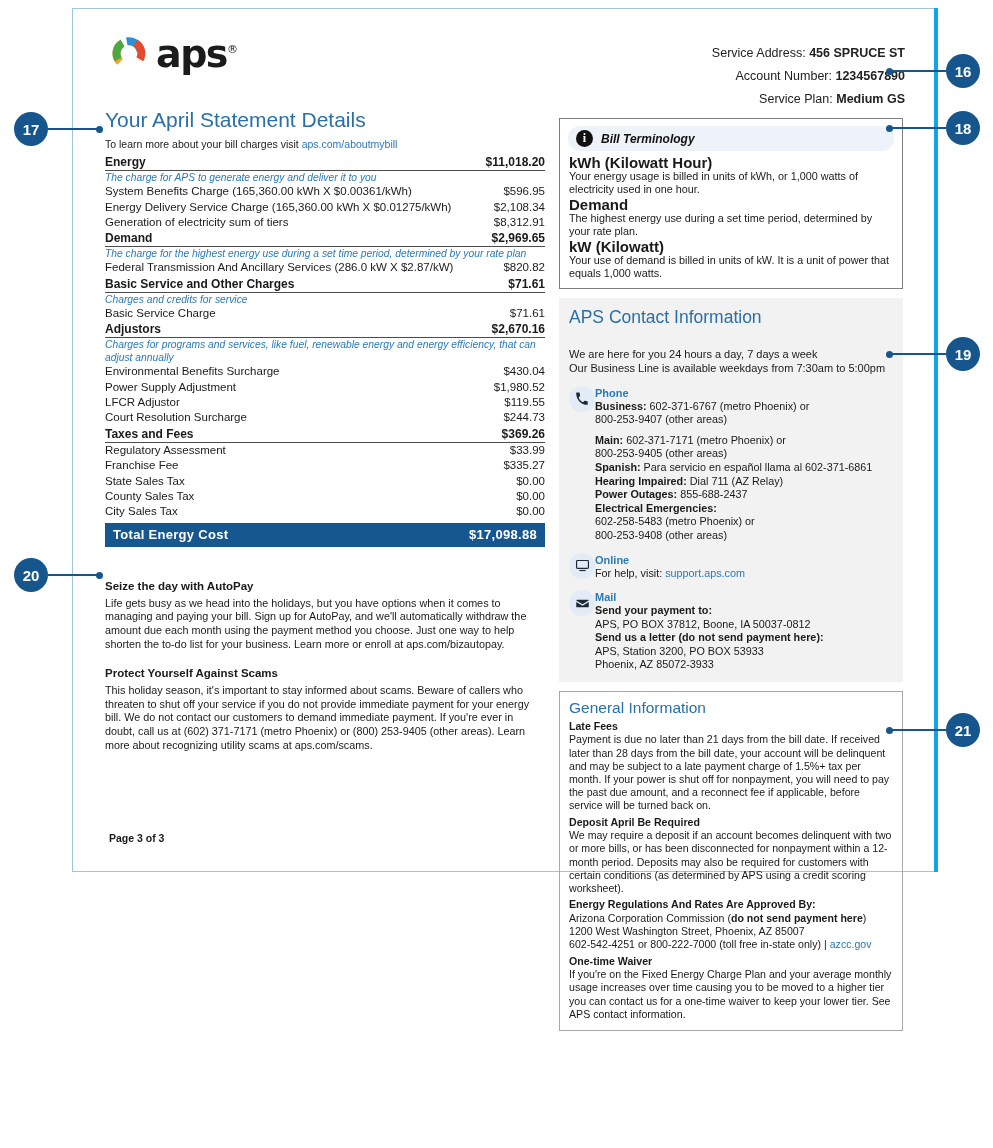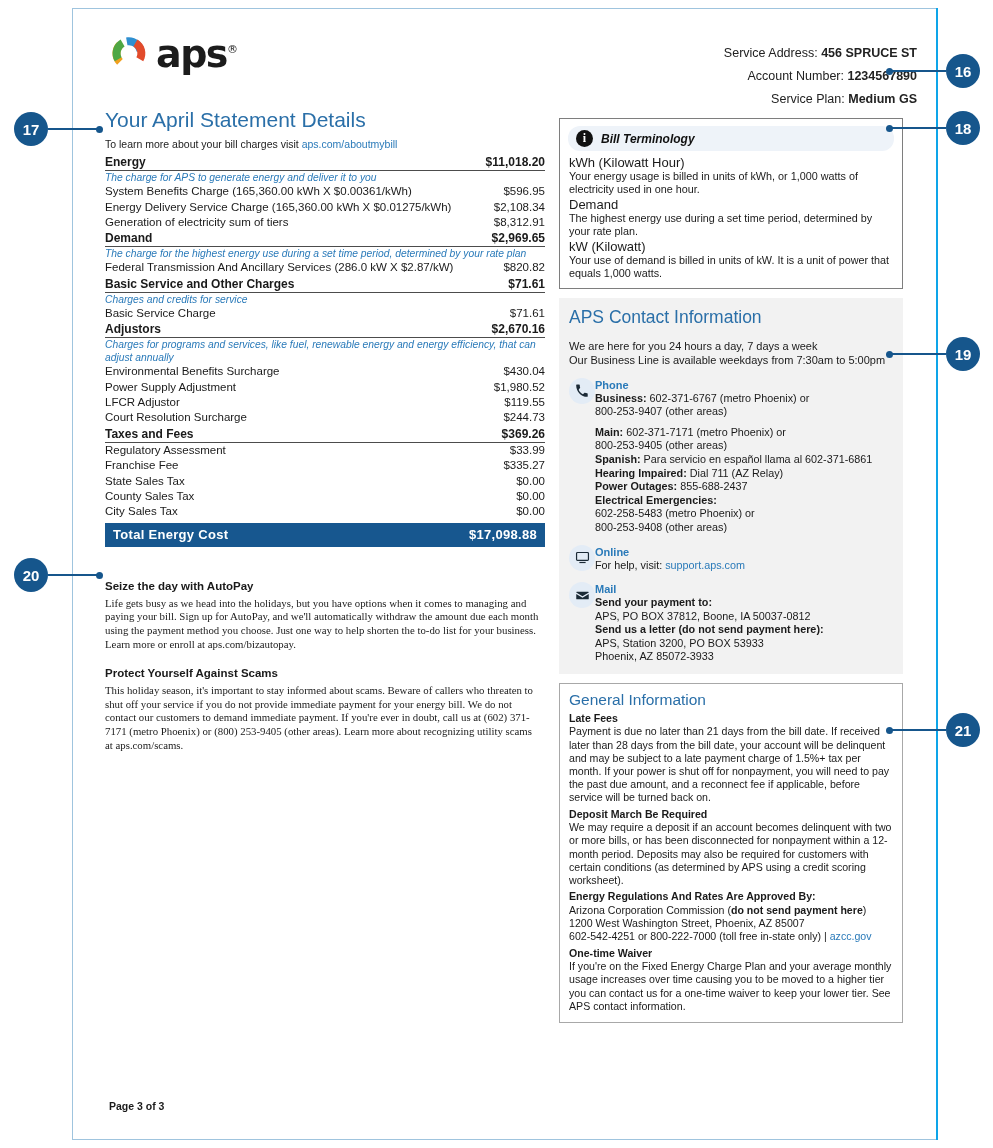--- a/index.html
+++ b/index.html
@@ -9,44 +9,44 @@
     background: #ffffff;
     font-family: "Liberation Sans", sans-serif;
     color: #1a1a1a;
     position: relative;
     overflow: hidden;
   }
   
   #page-sheet {
     position: absolute;
     left: 72px; top: 8px;
-    width: 866px; height: 1132px;
+    width: 866px; height: 864px;
     border-left: 1px solid #9fc4de;
-    border-right: 2px solid #0ea5e9;
+    border-right: 4px solid #0ea5e9;
     background: #fff;
   }
   #sheet-top-rule {
     position:absolute; left:0; top:0; width:100%; height:1px; background:#9fc4de;
   }
   #sheet-bottom-rule {
     position:absolute; left:0; bottom:0; width:100%; height:1px; background:#9fc4de;
   }
 
   
   #logo { position:absolute; left:36px; top:26px; display:flex; align-items:center; }
   #logo svg { display:block; }
   #logo-word {
     font-size: 38px; font-weight: bold; letter-spacing:-1.5px;
     color:#1c1c1c; margin-left:7px; line-height:1;
     font-family:"DejaVu Sans", sans-serif;
   }
   #logo-reg { font-size:11px; vertical-align: super; font-weight:normal; }
 
   
-  #meta { position:absolute; right:19px; top:34px; text-align:right; font-size:12.5px; line-height:23px; color:#222; }
+  #meta { position:absolute; right:29px; top:34px; text-align:right; font-size:12.5px; line-height:23px; color:#222; }
   #meta b { font-weight:bold; }
 
   
   #left-col { position:absolute; left:28px; top:100px; width:440px; }
   #statement-title {
     color:#2a6fa8; font-size:21px; font-weight:400; letter-spacing:0px;
     margin:0 0 7px 4px; line-height:1.1;
   }
   #learn-more { font-size:10.5px; color:#222; margin:0 0 4px 4px; }
   #learn-more a { color:#2a7ab9; text-decoration:none; }
@@ -68,45 +68,45 @@
   #total-bar {
     margin-left:4px; margin-top:3px;
     background:#17578f; color:#fff;
     display:flex; justify-content:space-between; align-items:center;
     padding:4px 8px 5px 8px; width:440px;
     font-size:13px; font-weight:bold; letter-spacing:0.3px;
   }
 
   #promos { margin-left:4px; margin-top:33px; width:436px; }
   .promo-h { font-size:11.5px; font-weight:bold; margin:0 0 5px 0; }
-  .promo-p { font-size:10.8px; line-height:13.6px; margin:0 0 16px 0;font-family:Liberation Serif, serif; }
+  .promo-p { font-size:10.8px; line-height:13.6px; margin:0 0 16px 0; }
 
   
   #right-col { position:absolute; left:486px; top:110px; width:344px; }
 
   .box {
     border:1px solid #7e7e7e; background:#fff; padding:0; margin-bottom:9px;
   }
   #term-head {
     background:#eef3f9; border-radius:12px; margin:7px 8px 4px 8px;
     display:flex; align-items:center; gap:8px; padding:4px 8px; width: calc(100% - 16px);
   }
   #term-head .t { font-size:12px; font-weight:bold; color:#111;font-style:italic; }
   .info-circle {
     width:17px; height:17px; border-radius:50%; background:#111; color:#fff;
     font-size:12px; font-weight:bold; display:flex; align-items:center; justify-content:center;
     font-family:"Liberation Serif", serif;
   }
   #term-body { padding:1px 9px 7px 9px; }
-  .term-t { font-size:13px; font-weight:normal; line-height:14px; }
+  .term-t { font-size:15px; font-weight:bold; line-height:14px; }
   .term-d { font-size:10.8px; line-height:13.4px; margin-bottom:1px; }
 
   
   #contact { background:#f2f2f2; padding:9px 10px 10px 10px; margin-bottom:9px; }
-  #contact-title { color:#2a6fa8; font-size:17.5px; font-weight:400; line-height:1.15; margin-bottom:11px; }
+  #contact-title { color:#2a6fa8; font-size:17.5px; font-weight:400; line-height:1.15; margin-bottom:19px; }
   .contact-sub { font-size:11px; line-height:14.5px; }
   .cblock { display:flex; margin-top:10px; }
   .cicon {
     width:26px; height:26px; border-radius:50%; background:#e3ecf6;
     display:flex; align-items:center; justify-content:center; flex:0 0 26px;
   }
   .cbody { flex:1; }
   .clabel { color:#2a7ab9; font-size:11px; font-weight:bold; line-height:14px; }
   .cline { font-size:10.8px; line-height:13.6px; }
   .cline b { font-weight:bold; }
@@ -348,21 +348,21 @@
         </div>
       </div>
     </div>
 
     <div id="geninfo">
       <div id="gen-title">General Information</div>
 
       <div class="gen-h">Late Fees</div>
       <div class="gen-p">Payment is due no later than 21 days from the bill date. If received later than 28 days from the bill date, your account will be delinquent and may be subject to a late payment charge of 1.5%+ tax per month. If your power is shut off for nonpayment, you will need to pay the past due amount, and a reconnect fee if applicable, before service will be turned back on.</div>
 
-      <div class="gen-h">Deposit March Be Required</div>
+      <div class="gen-h">Deposit April Be Required</div>
       <div class="gen-p">We may require a deposit if an account becomes delinquent with two or more bills, or has been disconnected for nonpayment within a 12-month period. Deposits may also be required for customers with certain conditions (as determined by APS using a credit scoring worksheet).</div>
 
       <div class="gen-h">Energy Regulations And Rates Are Approved By:</div>
       <div class="gen-p"><span>Arizona Corporation Commission (</span><b>do not send payment here</b><span>)</span></div>
       <div class="gen-p">1200 West Washington Street, Phoenix, AZ 85007</div>
       <div class="gen-p"><span>602-542-4251 or 800-222-7000 (toll free in-state only) | </span><a href="#">azcc.gov</a></div>
 
       <div class="gen-h">One-time Waiver</div>
       <div class="gen-p">If you're on the Fixed Energy Charge Plan and your average monthly usage increases over time causing you to be moved to a higher tier you can contact us for a one-time waiver to keep your lower tier. See APS contact information.</div>
     </div>

